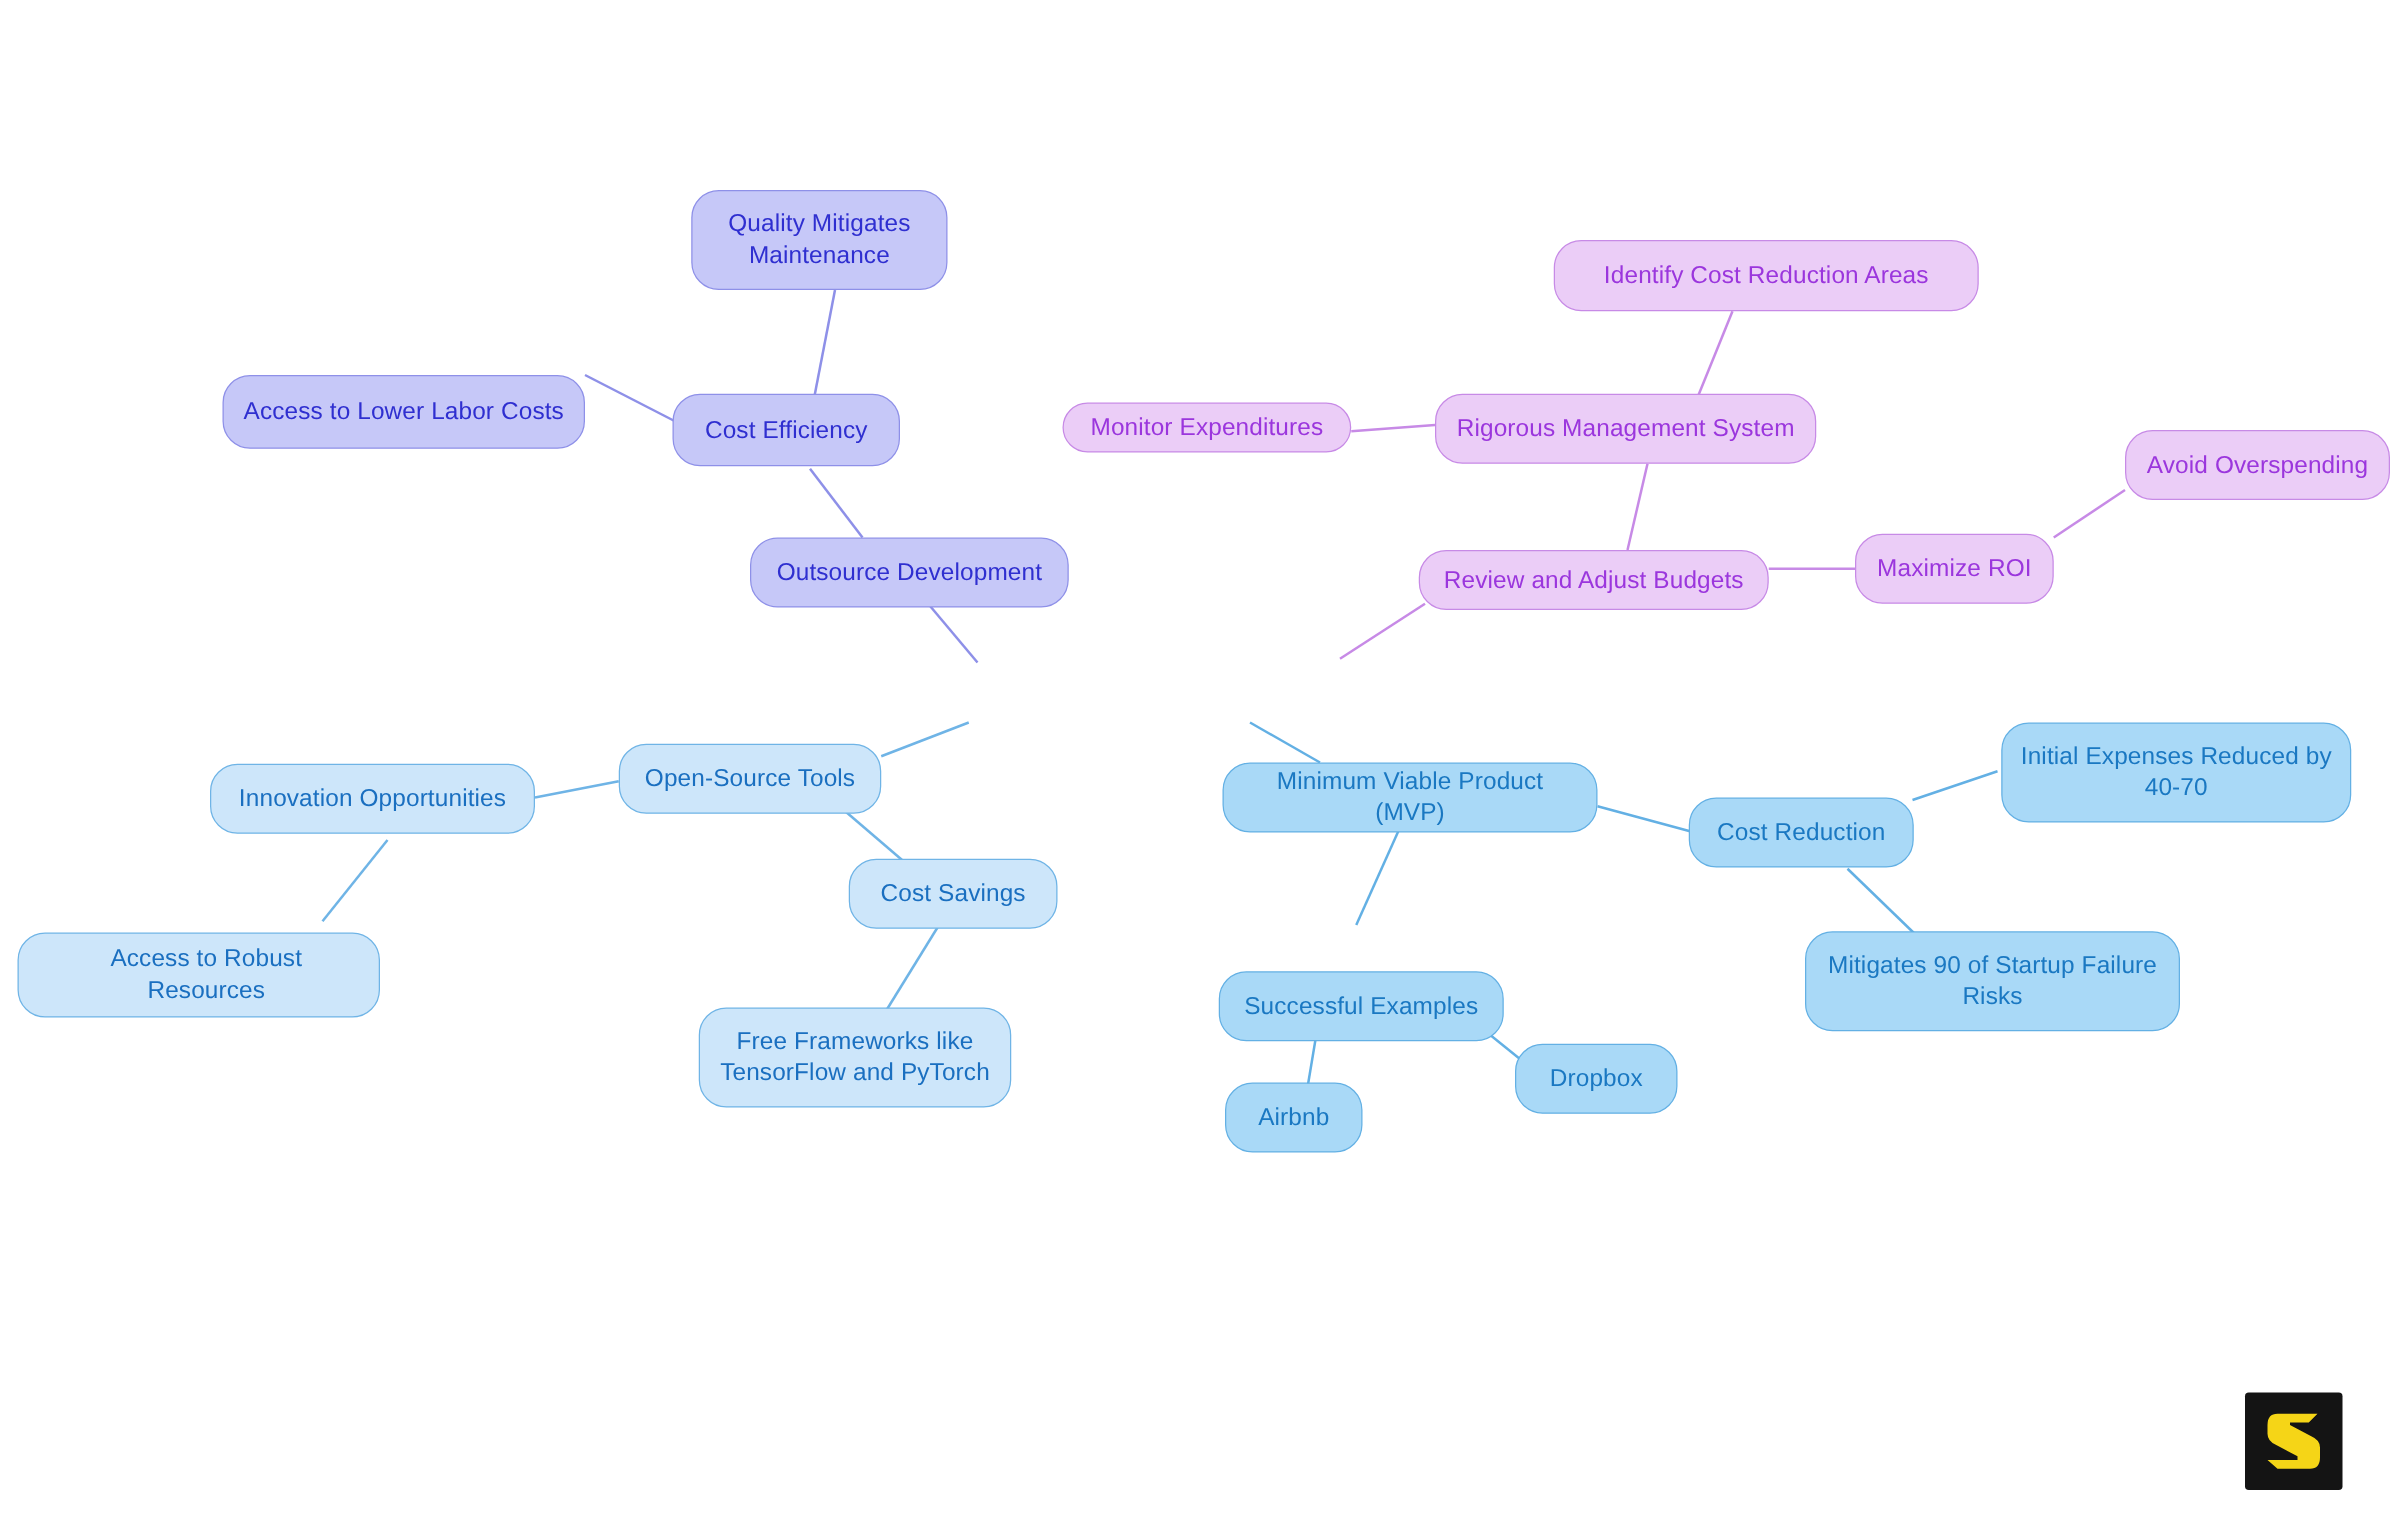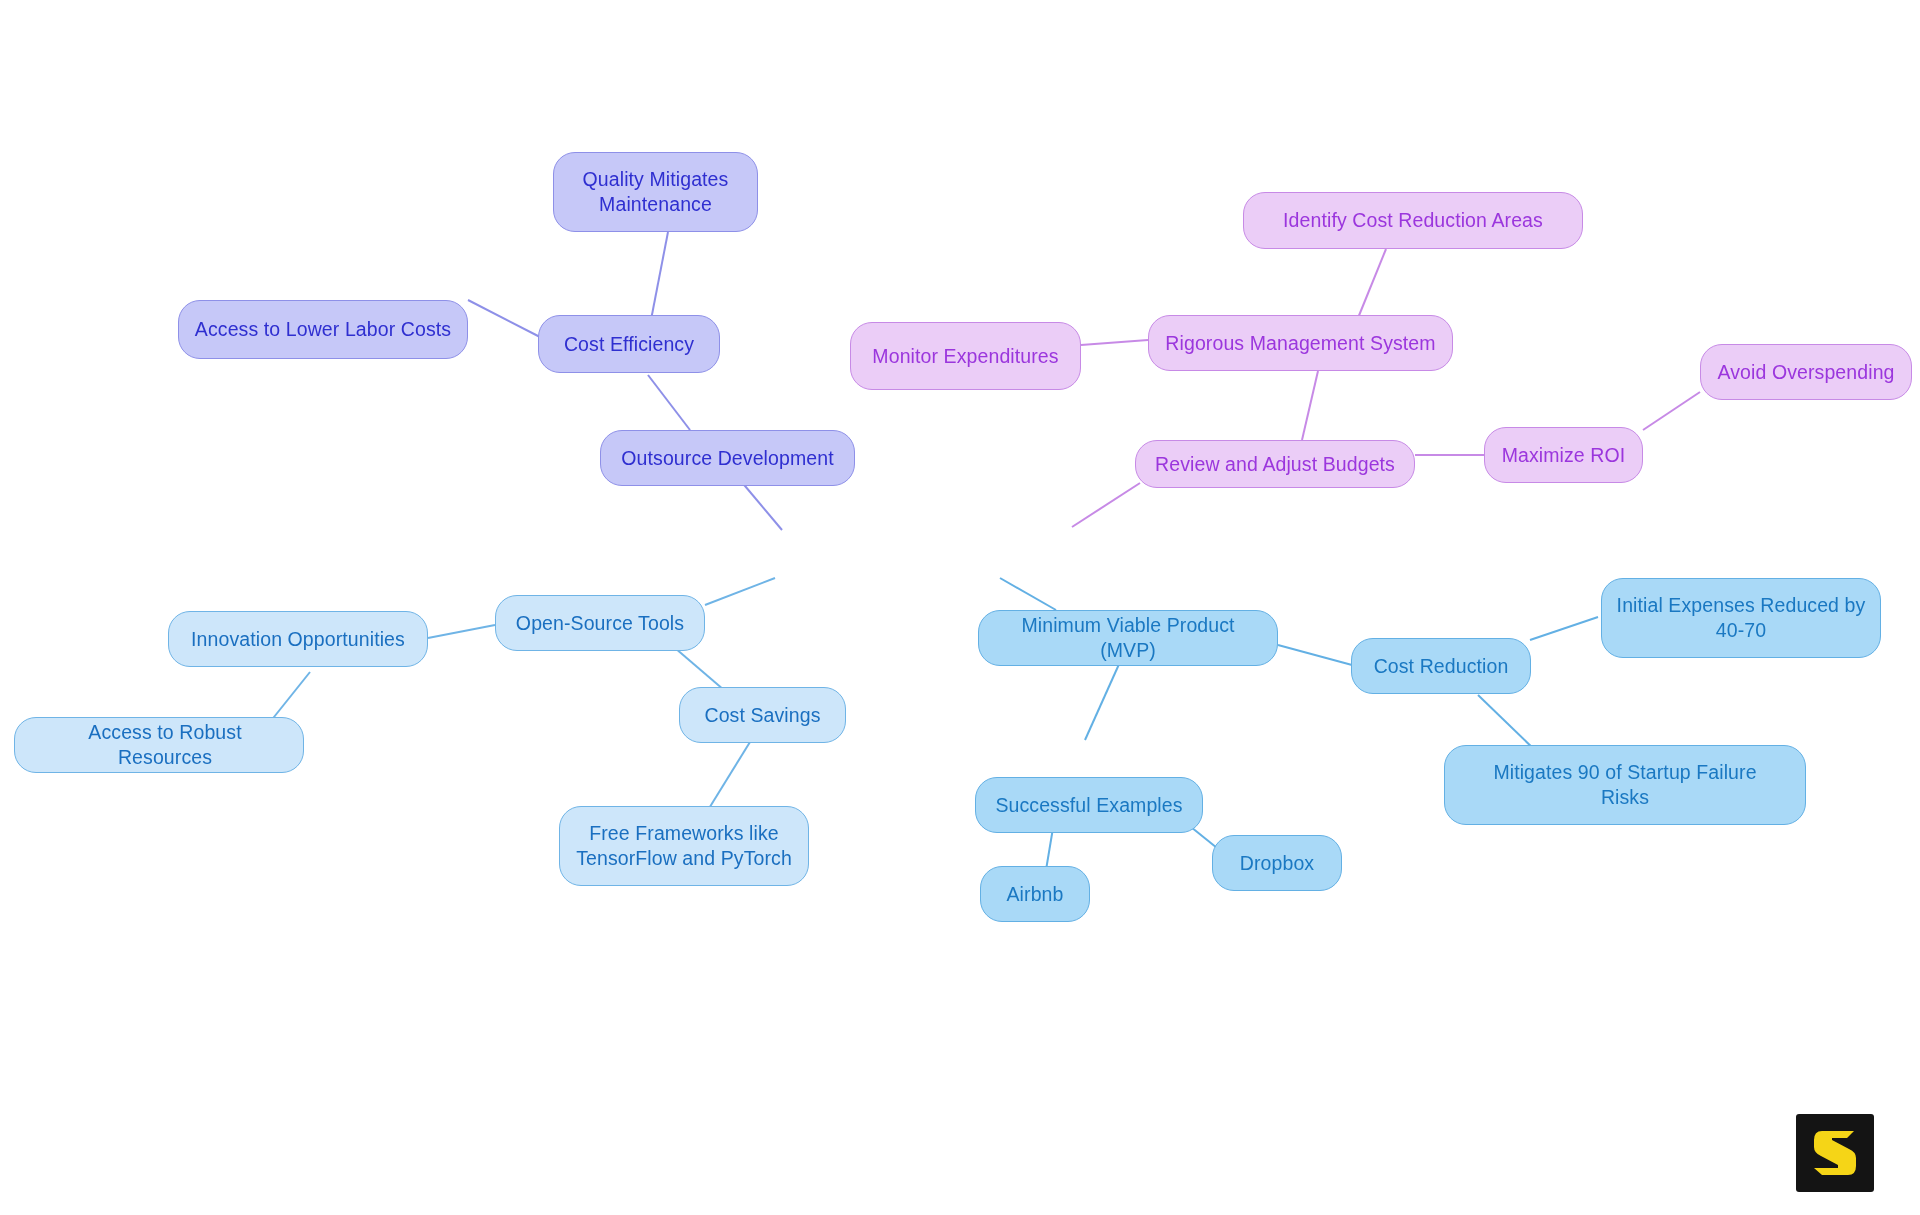--- a/index.html
+++ b/index.html
@@ -133,51 +133,51 @@
 Maintenance</div>
 
   <div class="node violet" style="left:178px; top:288px; width:290px; height:59px;margin-top:12px;">Access to Lower Labor Costs</div>
 
   <div class="node pink" style="left:1135px; top:440px; width:280px; height:48px;">Review and Adjust Budgets</div>
 
   <div class="node pink" style="left:1148px; top:315px; width:305px; height:56px;">Rigorous Management System</div>
 
   <div class="node pink" style="left:1243px; top:192px; width:340px; height:57px;">Identify Cost Reduction Areas</div>
 
-  <div class="node pink" style="left:850px; top:322px; width:231px; height:68px;">Monitor Expenditures</div>
+  <div class="node pink" style="left:850px; top:322px; width:231px; height:40px;">Monitor Expenditures</div>
 
   <div class="node pink" style="left:1484px; top:427px; width:159px; height:56px;">Maximize ROI</div>
 
   <div class="node pink" style="left:1700px; top:344px; width:212px; height:56px;">Avoid Overspending</div>
 
   <div class="node lightblue" style="left:495px; top:595px; width:210px; height:56px;">Open-Source Tools</div>
 
   <div class="node lightblue" style="left:168px; top:611px; width:260px; height:56px;">Innovation Opportunities</div>
 
-  <div class="node lightblue" style="left:14px; top:717px; width:290px; height:56px;padding-left:26px;">Access to Robust Resources</div>
+  <div class="node lightblue" style="left:14px; top:746px; width:290px; height:68px;padding-left:26px;">Access to Robust Resources</div>
 
   <div class="node lightblue" style="left:679px; top:687px; width:167px; height:56px;">Cost Savings</div>
 
   <div class="node lightblue" style="left:559px; top:806px; width:250px; height:80px;">Free Frameworks like
 TensorFlow and PyTorch</div>
 
   <div class="node blue" style="left:978px; top:610px; width:300px; height:56px;">Minimum Viable Product (MVP)</div>
 
   <div class="node blue" style="left:975px; top:739px; width:228px; height:56px;margin-top:38px;">Successful Examples</div>
 
   <div class="node blue" style="left:980px; top:866px; width:110px; height:56px;">Airbnb</div>
 
   <div class="node blue" style="left:1212px; top:835px; width:130px; height:56px;text-align:center;">Dropbox</div>
 
   <div class="node blue" style="left:1351px; top:638px; width:180px; height:56px;">Cost Reduction</div>
 
   <div class="node blue" style="left:1601px; top:578px; width:280px; height:80px;">Initial Expenses Reduced by
 40-70</div>
 
-  <div class="node blue" style="left:1444px; top:745px; width:362px; height:80px;">Mitigates 90 of Startup Failure
+  <div class="node blue" style="left:1444px; top:745px; width:300px; height:80px;">Mitigates 90 of Startup Failure
 Risks</div>
 
   <div class="logo">
     <svg width="50" height="52" viewBox="0 0 50 52" xmlns="http://www.w3.org/2000/svg">
       <path d="M44 4 L12 4 Q4 4 4 13 L4 20 Q4 26 11 29 L28 38 L28 41 L4 41 L12 48 L38 48 Q46 48 46 39 L46 31 Q46 25 39 22 L22 13 L22 11 L37 11 Z" fill="#f5d517"></path>
     </svg>
   </div>
 
 </div>
 

